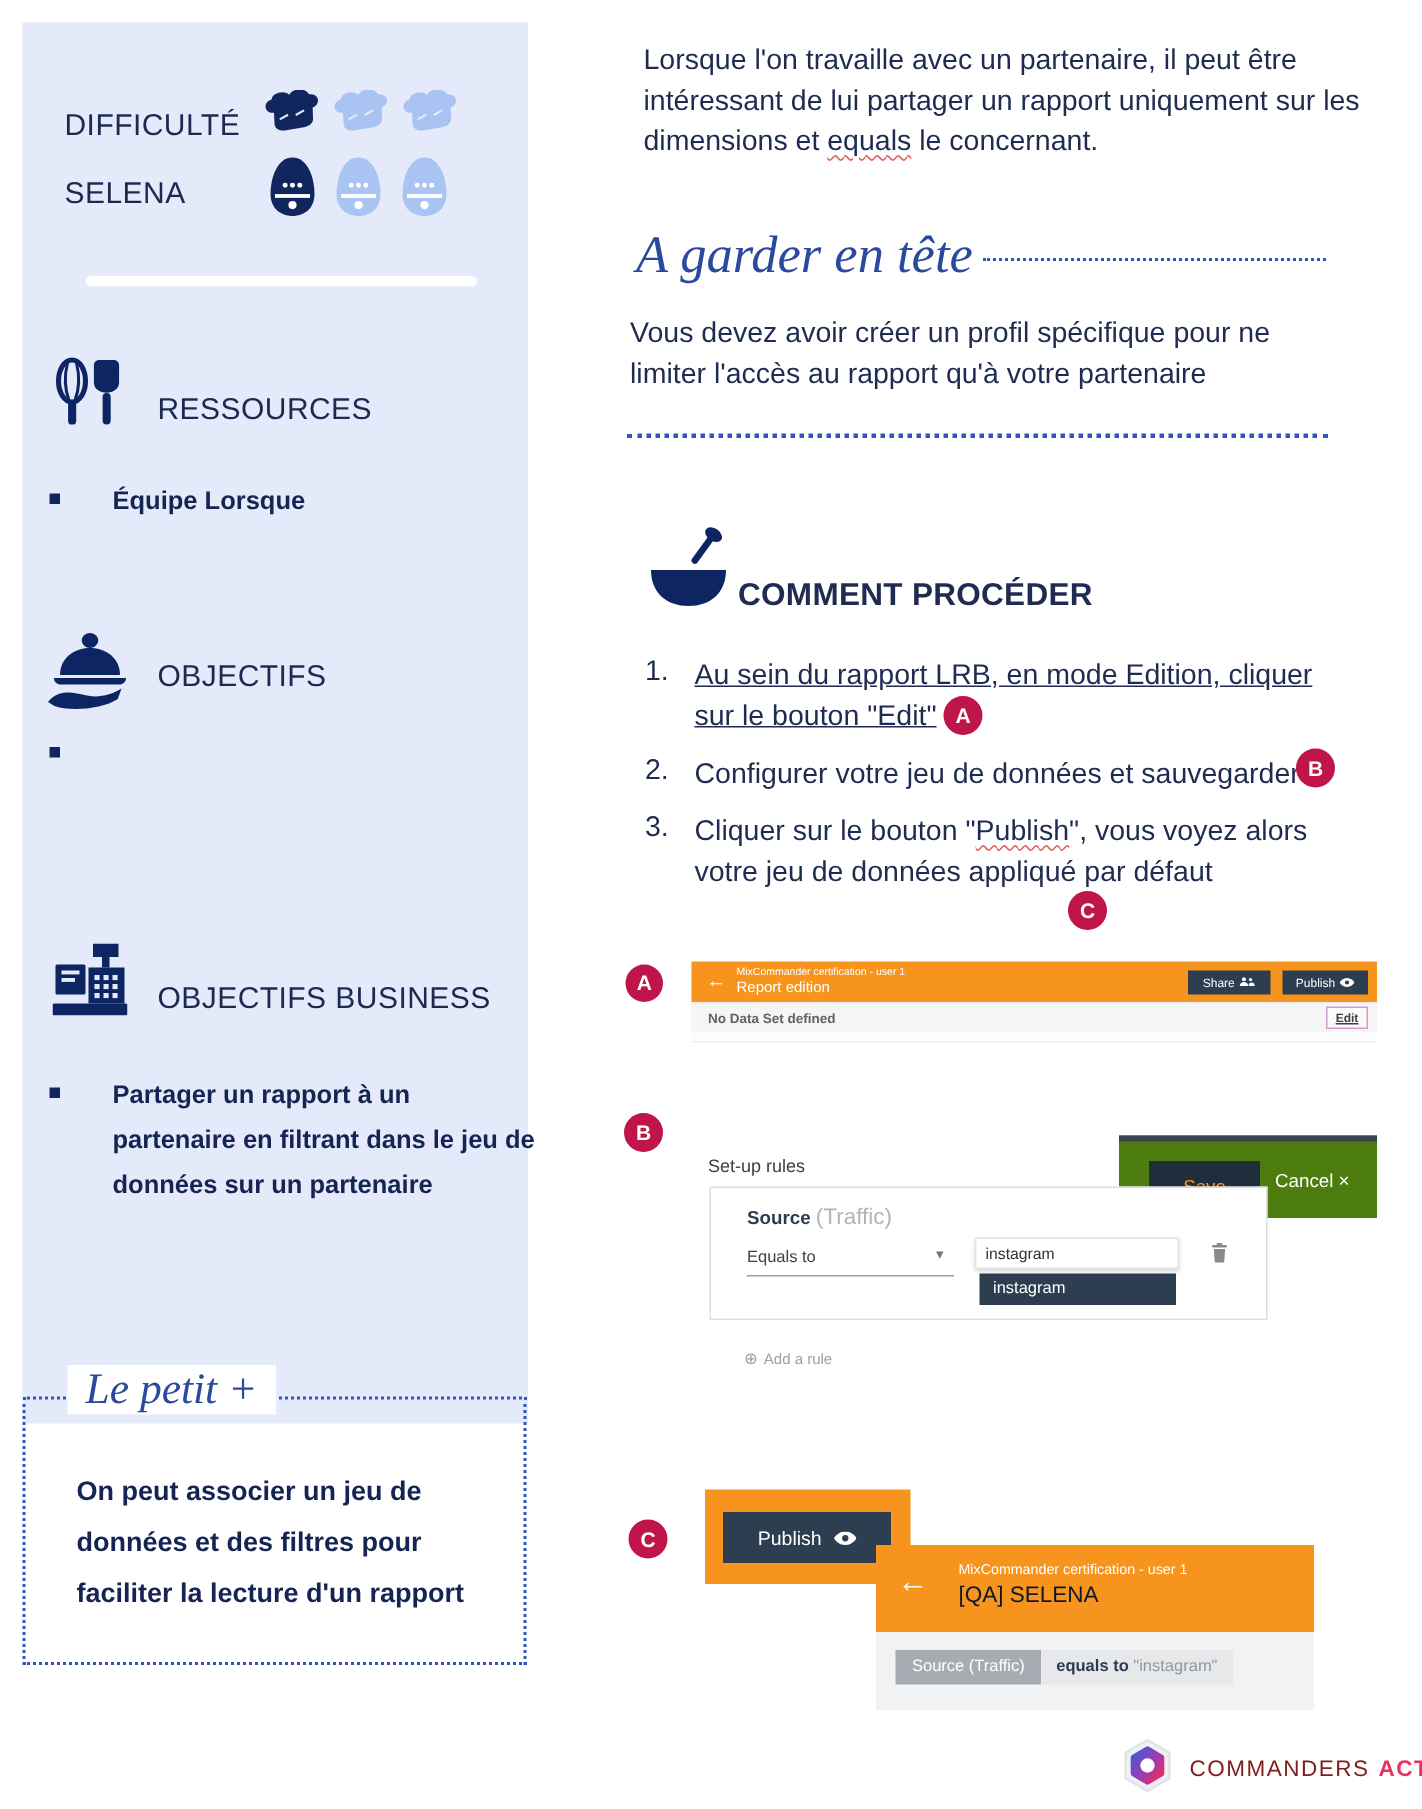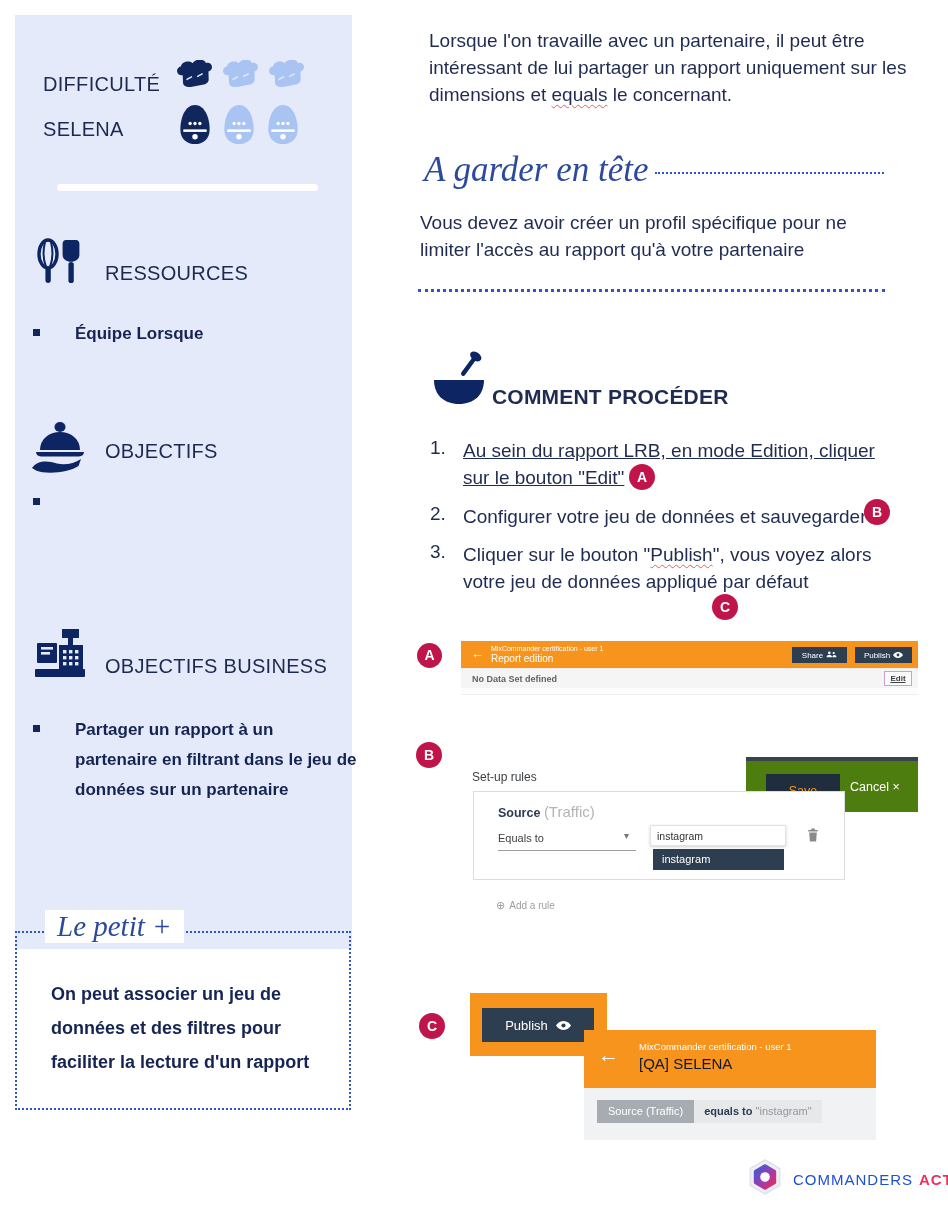--- a/index.html
+++ b/index.html
@@ -94,21 +94,21 @@
   .sc-page { position:absolute; left:55px; top:25px; font-size:15px; color:#0f172a; }
   .sc-body { position:absolute; left:584px; top:1088px; width:292px; height:52px; background:#f1f2f4; }
   .sc-chips { position:absolute; left:13px; top:12px; display:flex; }
   .chip-dim { background:#a7acb3; color:#fff; font-size:11px; padding:0 11px; height:23px; line-height:23px; }
   .chip-cond { background:#e7e8ea; font-size:11px; padding:0 10px; height:23px; line-height:23px; }
   .chip-op { font-weight:bold; color:#2c3b52; }
   .chip-val { color:#9298a1; }
 
   
   .logo { position:absolute; left:748px; top:1158px; display:flex; align-items:center; }
-  .logo-text { margin-left:11px; font-size:15px; letter-spacing:1px; color:#1d4ed8; }
+  .logo-text { margin-left:11px; font-size:15px; letter-spacing:1px; color:#7f1d1d; }
   .logo-accent { margin-left:6px; font-size:15px; letter-spacing:1px; font-weight:bold; color:#ee2f5d; }
 </style>
 </head>
 <body>
 
 <div class="page">
 
   <div class="sidebar">
     <div class="meta-label" style="left:28px; top:58px;">DIFFICULTÉ</div>
     <div class="icon-row" style="left:158px; top:45px;">

